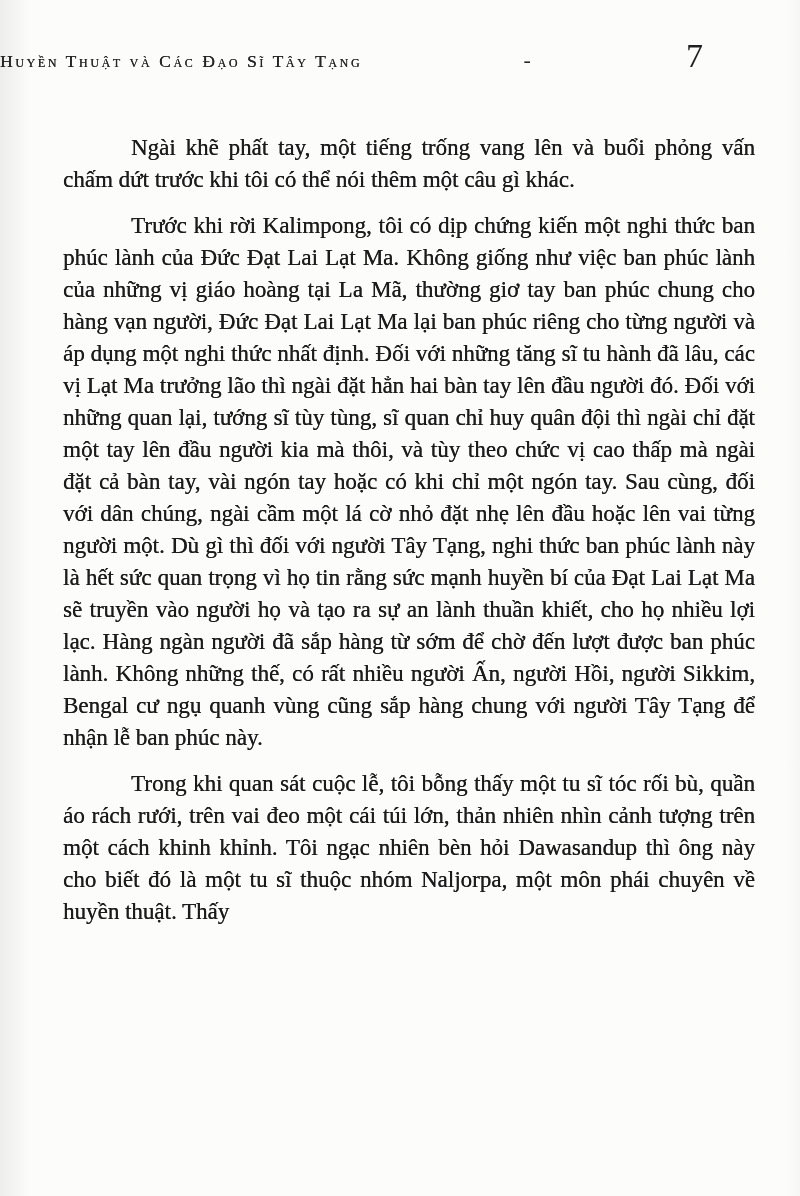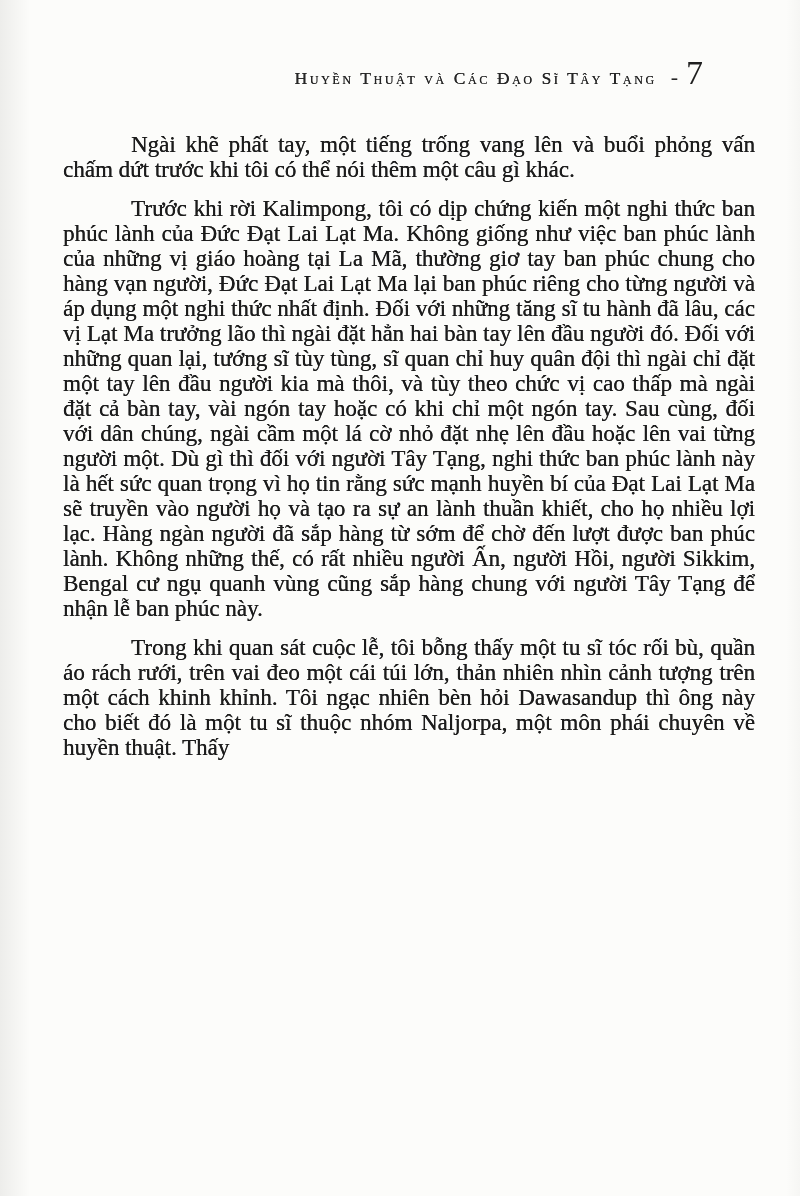--- a/index.html
+++ b/index.html
@@ -30,25 +30,25 @@
     content: "";
     position: absolute;
     right: 0; top: 0; bottom: 0;
     width: 14px;
     background: linear-gradient(to left, rgba(60,60,55,0.03), rgba(60,60,55,0));
     pointer-events: none;
   }
 
   .running-header {
     position: absolute;
-    top: 56px;
+    top: 39px;
     left: 0;
     right: 97px;
     display: flex;
-    justify-content: flex-end;
+    justify-content: space-between;
     align-items: baseline;
     white-space: nowrap;
     font-family: Liberation Serif, serif;
   }
   .running-title {
     font-variant: small-caps;
     font-size: 17.5px;
     letter-spacing: 2.6px;
     color: #262626;
     text-shadow: 0.2px 0 0 #262626;
@@ -63,21 +63,21 @@
     line-height: 1;
     color: #1f1f1f;
   }
 
   .body-text {
     position: absolute;
     top: 132px;
     left: 63px;
     width: 692px;
     font-size: 23px;
-    line-height: 25px;
+    line-height: 32px;
     text-align: justify;
     text-shadow: 0.25px 0 0 #1c1c1c;
   }
   .body-text p {
     margin: 0 0 14px 0;
     text-indent: 68px;
   }
   .body-text p:last-child {
     margin-bottom: 8px;
   }

